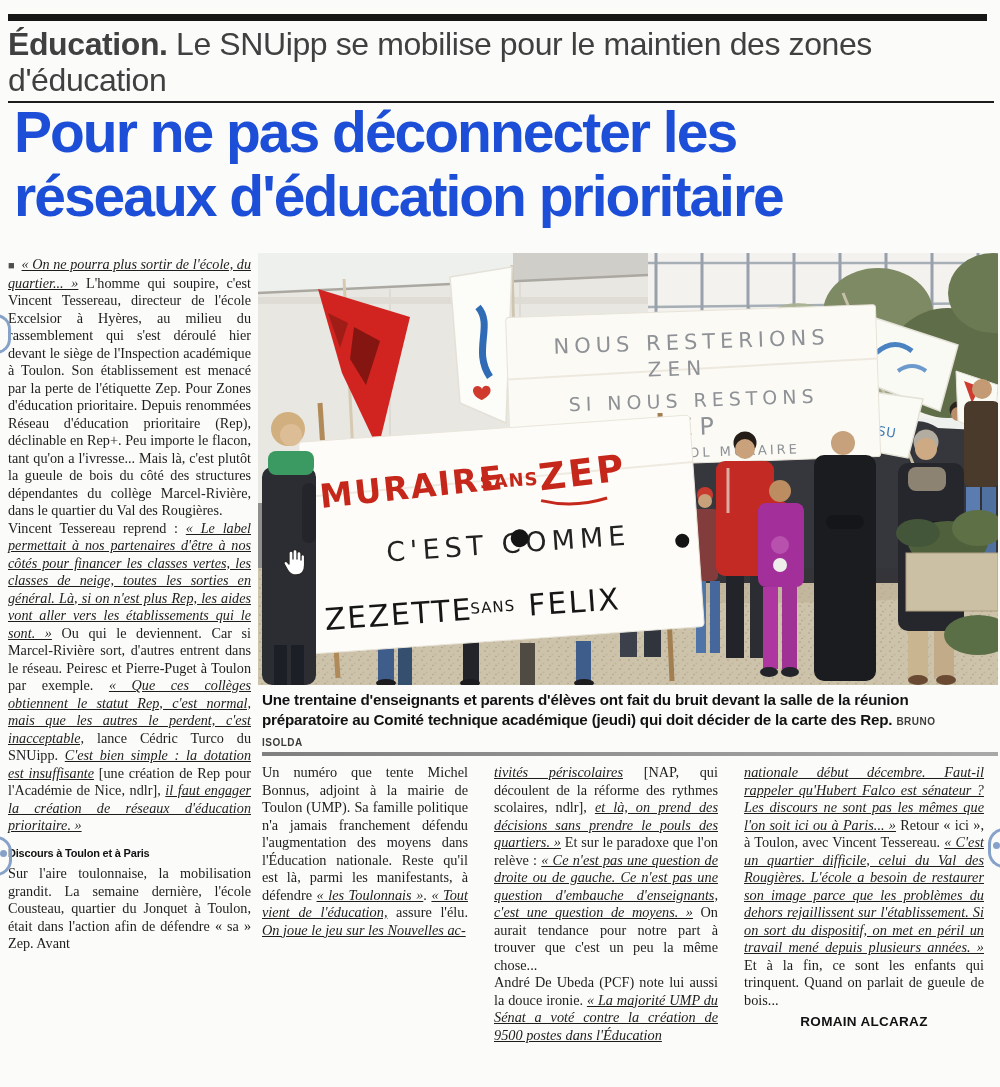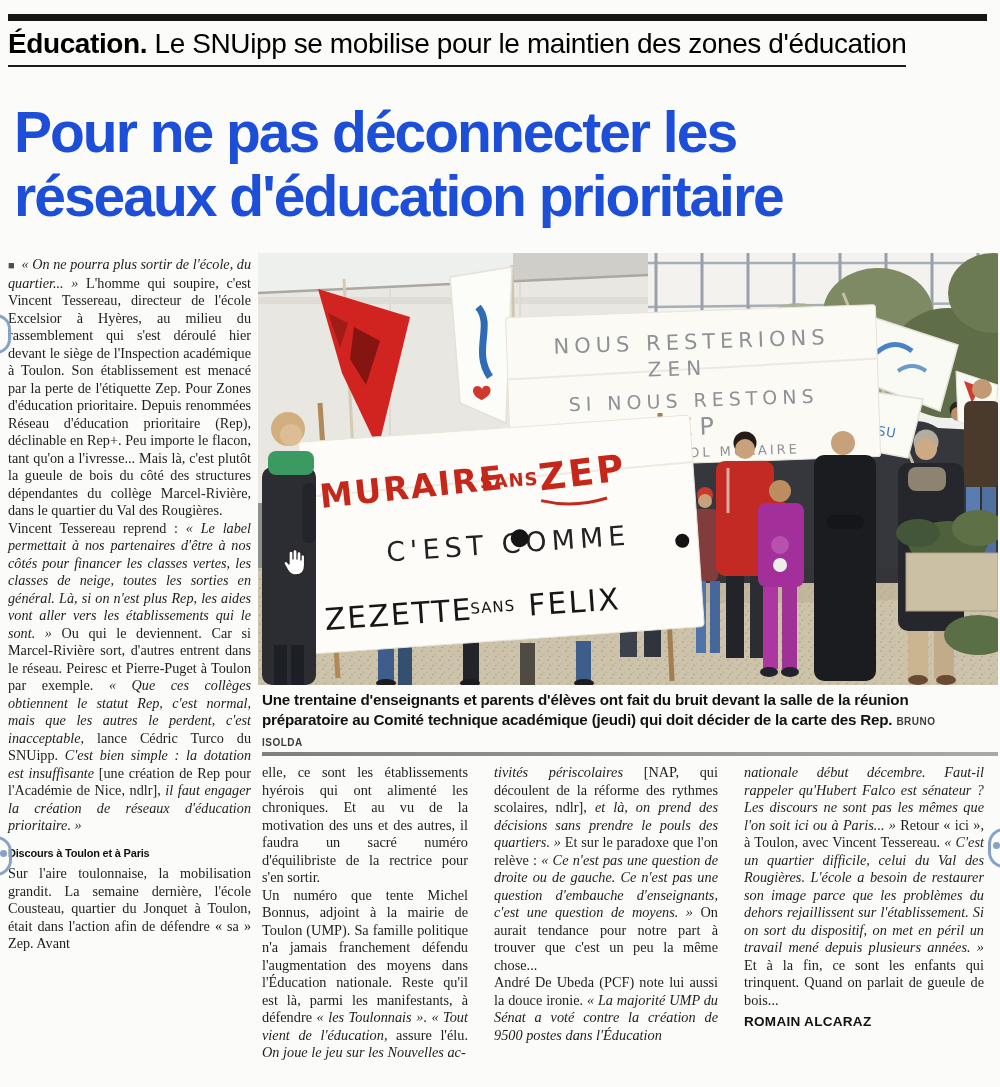--- a/index.html
+++ b/index.html
@@ -5,54 +5,54 @@
   html,body{margin:0;padding:0;}
   body{width:1000px;height:1087px;position:relative;background:#fbfbf9;overflow:hidden;
        font-family:"Liberation Serif","DejaVu Serif",serif;color:#1d1d1d;}
   .abs{position:absolute;}
 
   
   .topbar{left:8px;top:14px;width:979px;height:7px;background:#161616;}
 
   
   .kicker{left:8px;top:26px;width:986px;font-family:"Liberation Sans","DejaVu Sans",sans-serif;
-          font-size:28px;line-height:36px;letter-spacing:-0.4px;color:#000000;}
+          font-size:32px;line-height:36px;letter-spacing:-0.4px;color:#404040;}
   .kline{display:inline-block;border-bottom:2px solid #1c1c1c;padding-bottom:3px;margin-bottom:2px;}
   .kicker b{font-weight:bold;}
 
   
   .headline{left:6px;top:92px;width:990px;margin:8px;font-family:"Liberation Sans","DejaVu Sans",sans-serif;
             font-weight:bold;font-size:57px;line-height:64px;letter-spacing:-2px;color:#1d4ed8;}
   .hline{display:block;}
 
   
   .leftcol{left:8px;top:256px;width:243px;font-size:14.2px;line-height:17.5px;}
   .leftcol p, .col p{margin:0;text-align:justify;}
-  .i{font-style:italic;}
+  .i{font-style:italic;text-decoration:underline;}
   .sq{color:#4e4e4e;font-size:11px;letter-spacing:2px;}
   .subhead{margin:10px 0 3px 0;font-family:"Liberation Sans","DejaVu Sans",sans-serif;
            font-size:11px;letter-spacing:-0.2px;color:#111;}
 
   
   .photo{left:258px;top:253px;width:740px;height:432px;overflow:hidden;background:#eef0ed;}
   .photo svg{display:block;}
   .cursor{left:282px;top:548px;width:26px;height:32px;}
 
   
   .caption{left:262px;top:690px;width:716px;margin:0;font-family:"Liberation Sans","DejaVu Sans",sans-serif;
            font-weight:bold;font-size:15.2px;line-height:19.5px;letter-spacing:-0.2px;color:#121212;}
   .credit{font-size:10px;letter-spacing:.5px;color:#3c3c3c;font-weight:bold;}
 
   
   .rule{left:262px;top:752px;width:736px;height:4px;background:linear-gradient(90deg,#7f7f7f,#a9a9a9);}
   .cols{left:262px;top:764px;width:736px;display:flex;gap:26px;font-size:14.3px;line-height:17.5px;}
   .colA{width:206px;}
   .colB{width:224px;}
   .colC{width:240px;}
-  .byline{margin-top:4px;text-align:left;font-family:"Liberation Sans","DejaVu Sans",sans-serif;
+  .byline{margin-top:4px;text-align:center;font-family:"Liberation Sans","DejaVu Sans",sans-serif;
           font-weight:bold;font-size:13.5px;letter-spacing:.3px;color:#111;}
 
   
   .mark{position:absolute;border:3px solid #86a2c9;background:transparent;}
   .mk-r{border-left:none;border-radius:0 18px 18px 0;}
   .mk-l{border-right:none;border-radius:18px 0 0 18px;}
   #mark1{left:-4px;top:314px;width:12px;height:34px;}
   #mark2{left:-4px;top:836px;width:13px;height:34px;}
   #mark3{right:-4px;top:828px;width:13px;height:34px;}
   .mkdot{position:absolute;width:7px;height:7px;border-radius:50%;background:#86a2c9;}
@@ -324,21 +324,20 @@
 
 <p class="abs caption">
   <span>Une trentaine d'enseignants et parents d'élèves ont fait du bruit devant la salle de la réunion préparatoire au Comité technique académique (jeudi) qui doit décider de la carte des Rep.</span>
   <span class="credit">BRUNO ISOLDA</span>
 </p>
 
 <div class="abs rule"></div>
 
 <div class="abs cols">
   <div class="col colA">
-      <p><span>elle, ce sont les établissements hyérois qui ont alimenté les chroniques. Et au vu de la motivation des uns et des autres, il faudra un sacré numéro d'équilibriste de la rectrice pour s'en sortir.</span></p>
       <p><span>Un numéro que tente Michel Bonnus, adjoint à la mairie de Toulon (UMP). Sa famille politique n'a jamais franchement défendu l'augmentation des moyens dans l'Éducation nationale. Reste qu'il est là, parmi les manifestants, à défendre </span><span class="i">« les Toulonnais »</span><span>. </span><span class="i">« Tout vient de l'éducation,</span><span> assure l'élu. </span><span class="i">On joue le jeu sur les Nouvelles ac-</span></p>
     </div>
   <div class="col colB">
       <p><span class="i">tivités périscolaires</span><span> [NAP, qui découlent de la réforme des rythmes scolaires, ndlr], </span><span class="i">et là, on prend des décisions sans prendre le pouls des quartiers. »</span><span> Et sur le paradoxe que l'on relève : </span><span class="i">« Ce n'est pas une question de droite ou de gauche. Ce n'est pas une question d'embauche d'enseignants, c'est une question de moyens. »</span><span> On aurait tendance pour notre part à trouver que c'est un peu la même chose...</span></p>
       <p><span>André De Ubeda (PCF) note lui aussi la douce ironie. </span><span class="i">« La majorité UMP du Sénat a voté contre la création de 9500 postes dans l'Éducation</span></p>
     </div>
   <div class="col colC">
     <div>
         <p><span class="i">nationale début décembre. Faut-il rappeler qu'Hubert Falco est sénateur ? Les discours ne sont pas les mêmes que l'on soit ici ou à Paris... »</span><span> Retour « ici », à Toulon, avec Vincent Tessereau. </span><span class="i">« C'est un quartier difficile, celui du Val des Rougières. L'école a besoin de restaurer son image parce que les problèmes du dehors rejaillissent sur l'établissement. Si on sort du dispositif, on met en péril un travail mené depuis plusieurs années. »</span><span> Et à la fin, ce sont les enfants qui trinquent. Quand on parlait de gueule de bois...</span></p>
       </div>

